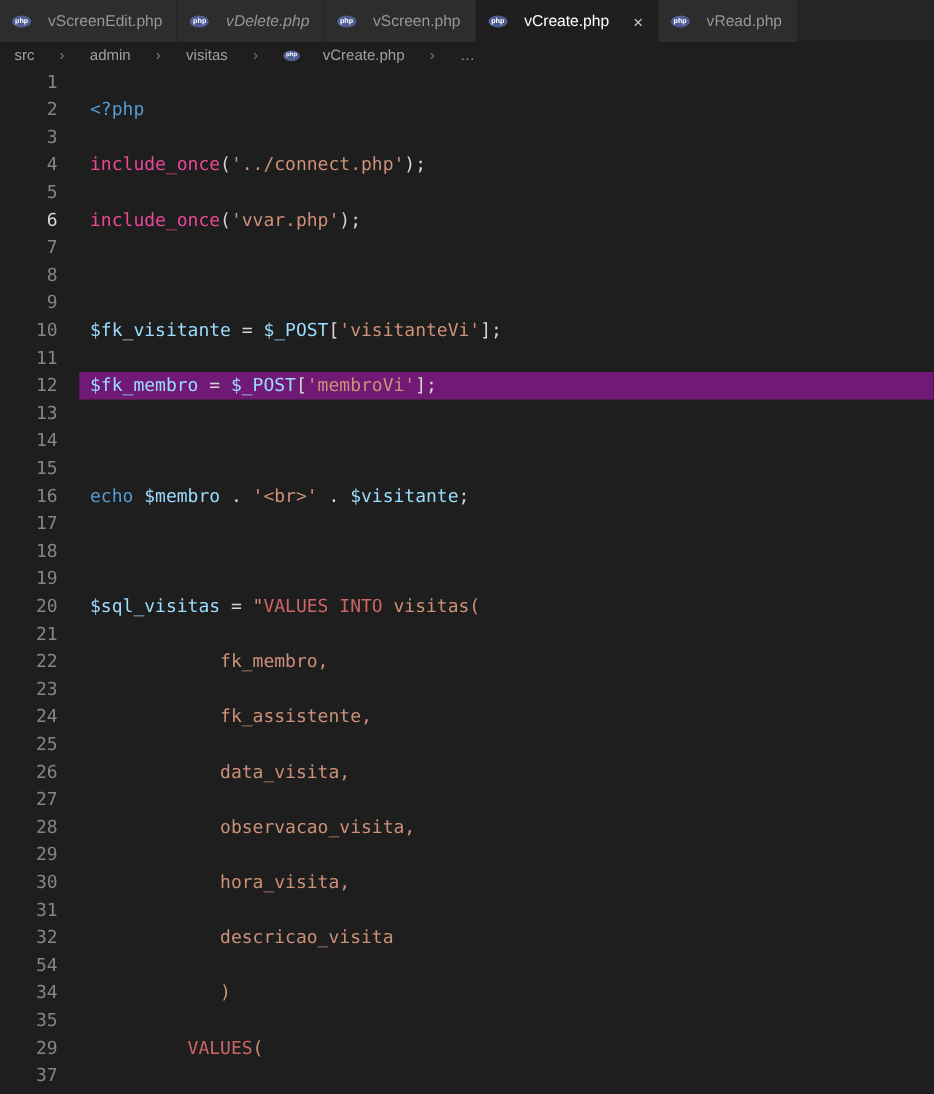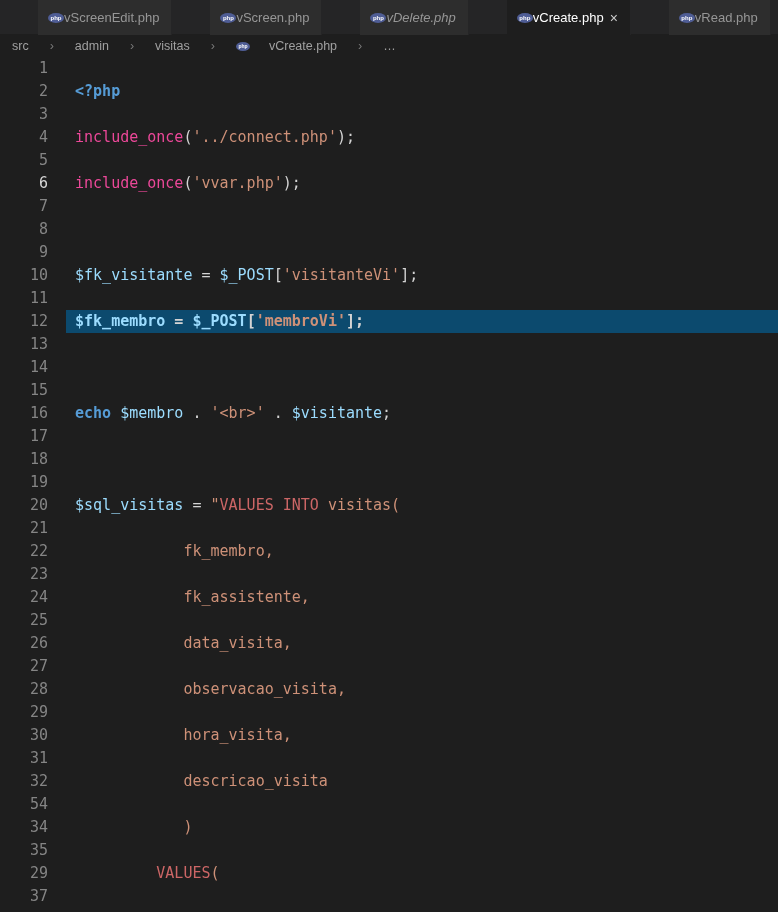--- a/index.html
+++ b/index.html
@@ -19,24 +19,23 @@
     border-bottom: 1px solid #1e1e1e;
   }
   .tab {
     display: flex;
     align-items: center;
     padding: 0 12px 0 10px;
     height: 35px;
     background: #2d2d2d;
     border-right: 1px solid #252526;
     cursor: pointer;
-    gap: 0;
+    gap: 14px;
     font-size: 13px;
     color: #969696;
-    margin-left: 38px;
   }
   .tab.active {
     background: #1e1e1e;
     color: #ffffff;
   }
   .tab.italic { font-style: italic; }
   .php-icon {
     width: 16px;
     height: 10px;
     border-radius: 50%;
@@ -94,44 +93,44 @@
     color: #858585;
     user-select: none;
   }
   .gutter .ln { height: 23px; }
   .gutter .ln.current { color: #d7d7d7; }
   .code {
     flex: 1;
     white-space: pre;
   }
   .codeline { height: 23px; }
-  .codeline.hl { background: #0c4a6e; font-weight: bold; }
+  .codeline.hl { background: #701a75; }
   
-  .t-kw   { color: #569cd6; font-weight: bold; }       
+  .t-kw   { color: #569cd6; }       
   .t-fn   { color: #ec4899; }       
   .t-pn   { color: #d4d4d4; }       
   .t-str  { color: #ce9178; }       
   .t-var  { color: #9cdcfe; }       
   .t-sqlkw{ color: #cc6666; }       
 </style>
 </head>
 <body>
 
 <div class="tabs">
   <div class="tab">
     <span class="php-icon">php</span>
     <span>vScreenEdit.php</span>
   </div>
+  <div class="tab italic">
+    <span class="php-icon">php</span>
+    <span>vDelete.php</span>
+  </div>
   <div class="tab">
     <span class="php-icon">php</span>
     <span>vScreen.php</span>
-  </div>
-  <div class="tab italic">
-    <span class="php-icon">php</span>
-    <span>vDelete.php</span>
   </div>
   <div class="tab active">
     <span class="php-icon">php</span>
     <span>vCreate.php</span>
     <span class="tab-close">×</span>
   </div>
   <div class="tab">
     <span class="php-icon">php</span>
     <span>vRead.php</span>
   </div>

